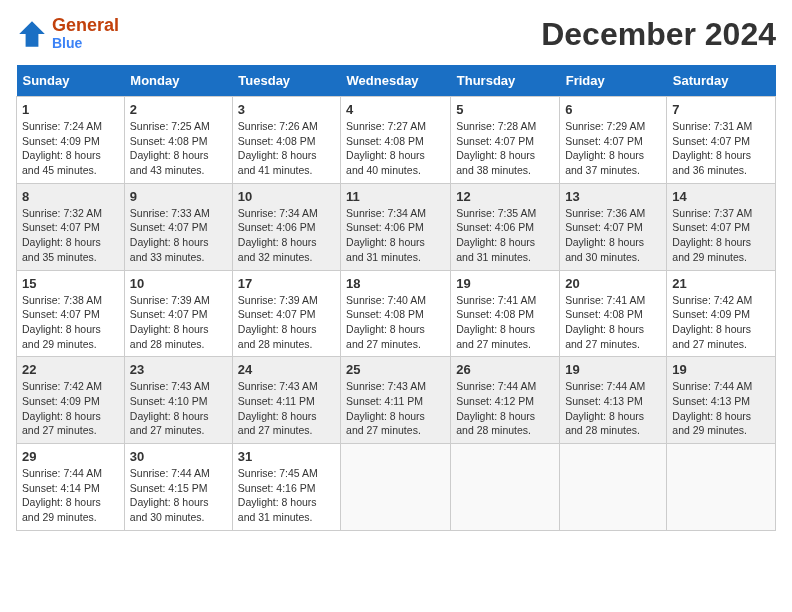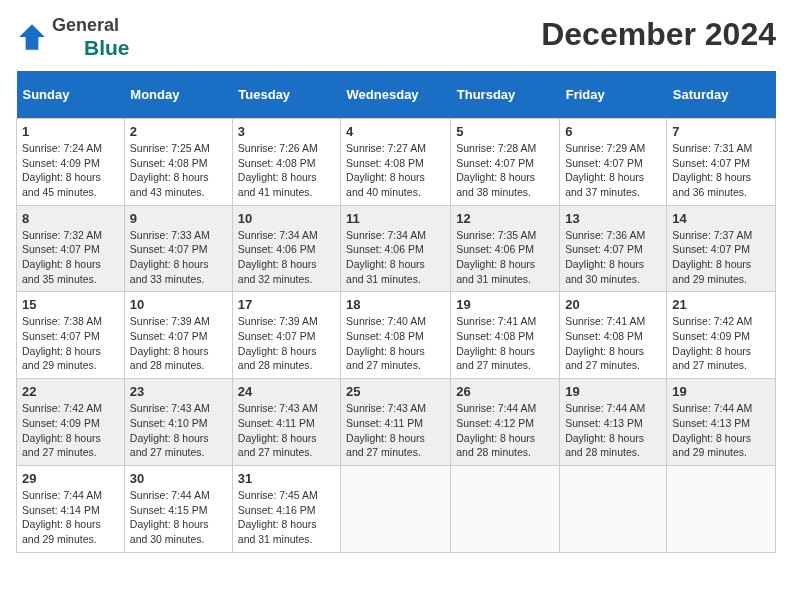--- a/index.html
+++ b/index.html
@@ -21,27 +21,26 @@
       align-items: center;
     }
     .logo-text {
       display: flex;
       flex-direction: column;
       line-height: 1.1;
     }
     .logo-general {
       font-size: 18px;
       font-weight: bold;
-      color: #404040;
+      color: #c2410c;
     }
     .logo-blue {
-      font-size: 21px;
+      font-size: 14px;
       font-weight: bold;
-      color: #0f766e;
-      margin-left: 32px;
+      color: #3b82f6;
     }
     .logo-icon {
       width: 32px;
       height: 32px;
       margin-right: 4px;
     }
     .title-block {
       text-align: center;
     }
     .month-title {
@@ -54,21 +53,21 @@
       color: #555;
     }
     .calendar {
       width: 100%;
       border-collapse: collapse;
       font-size: 11px;
     }
     .calendar th {
       background: #1a6fc4;
       color: #fff;
-      padding: 16px 6px;
+      padding: 8px 6px;
       text-align: left;
       font-size: 13px;
       font-weight: bold;
     }
     .calendar td {
       border: 1px solid #ccc;
       vertical-align: top;
       padding: 5px 5px;
       width: 113px;
       height: 80px;

